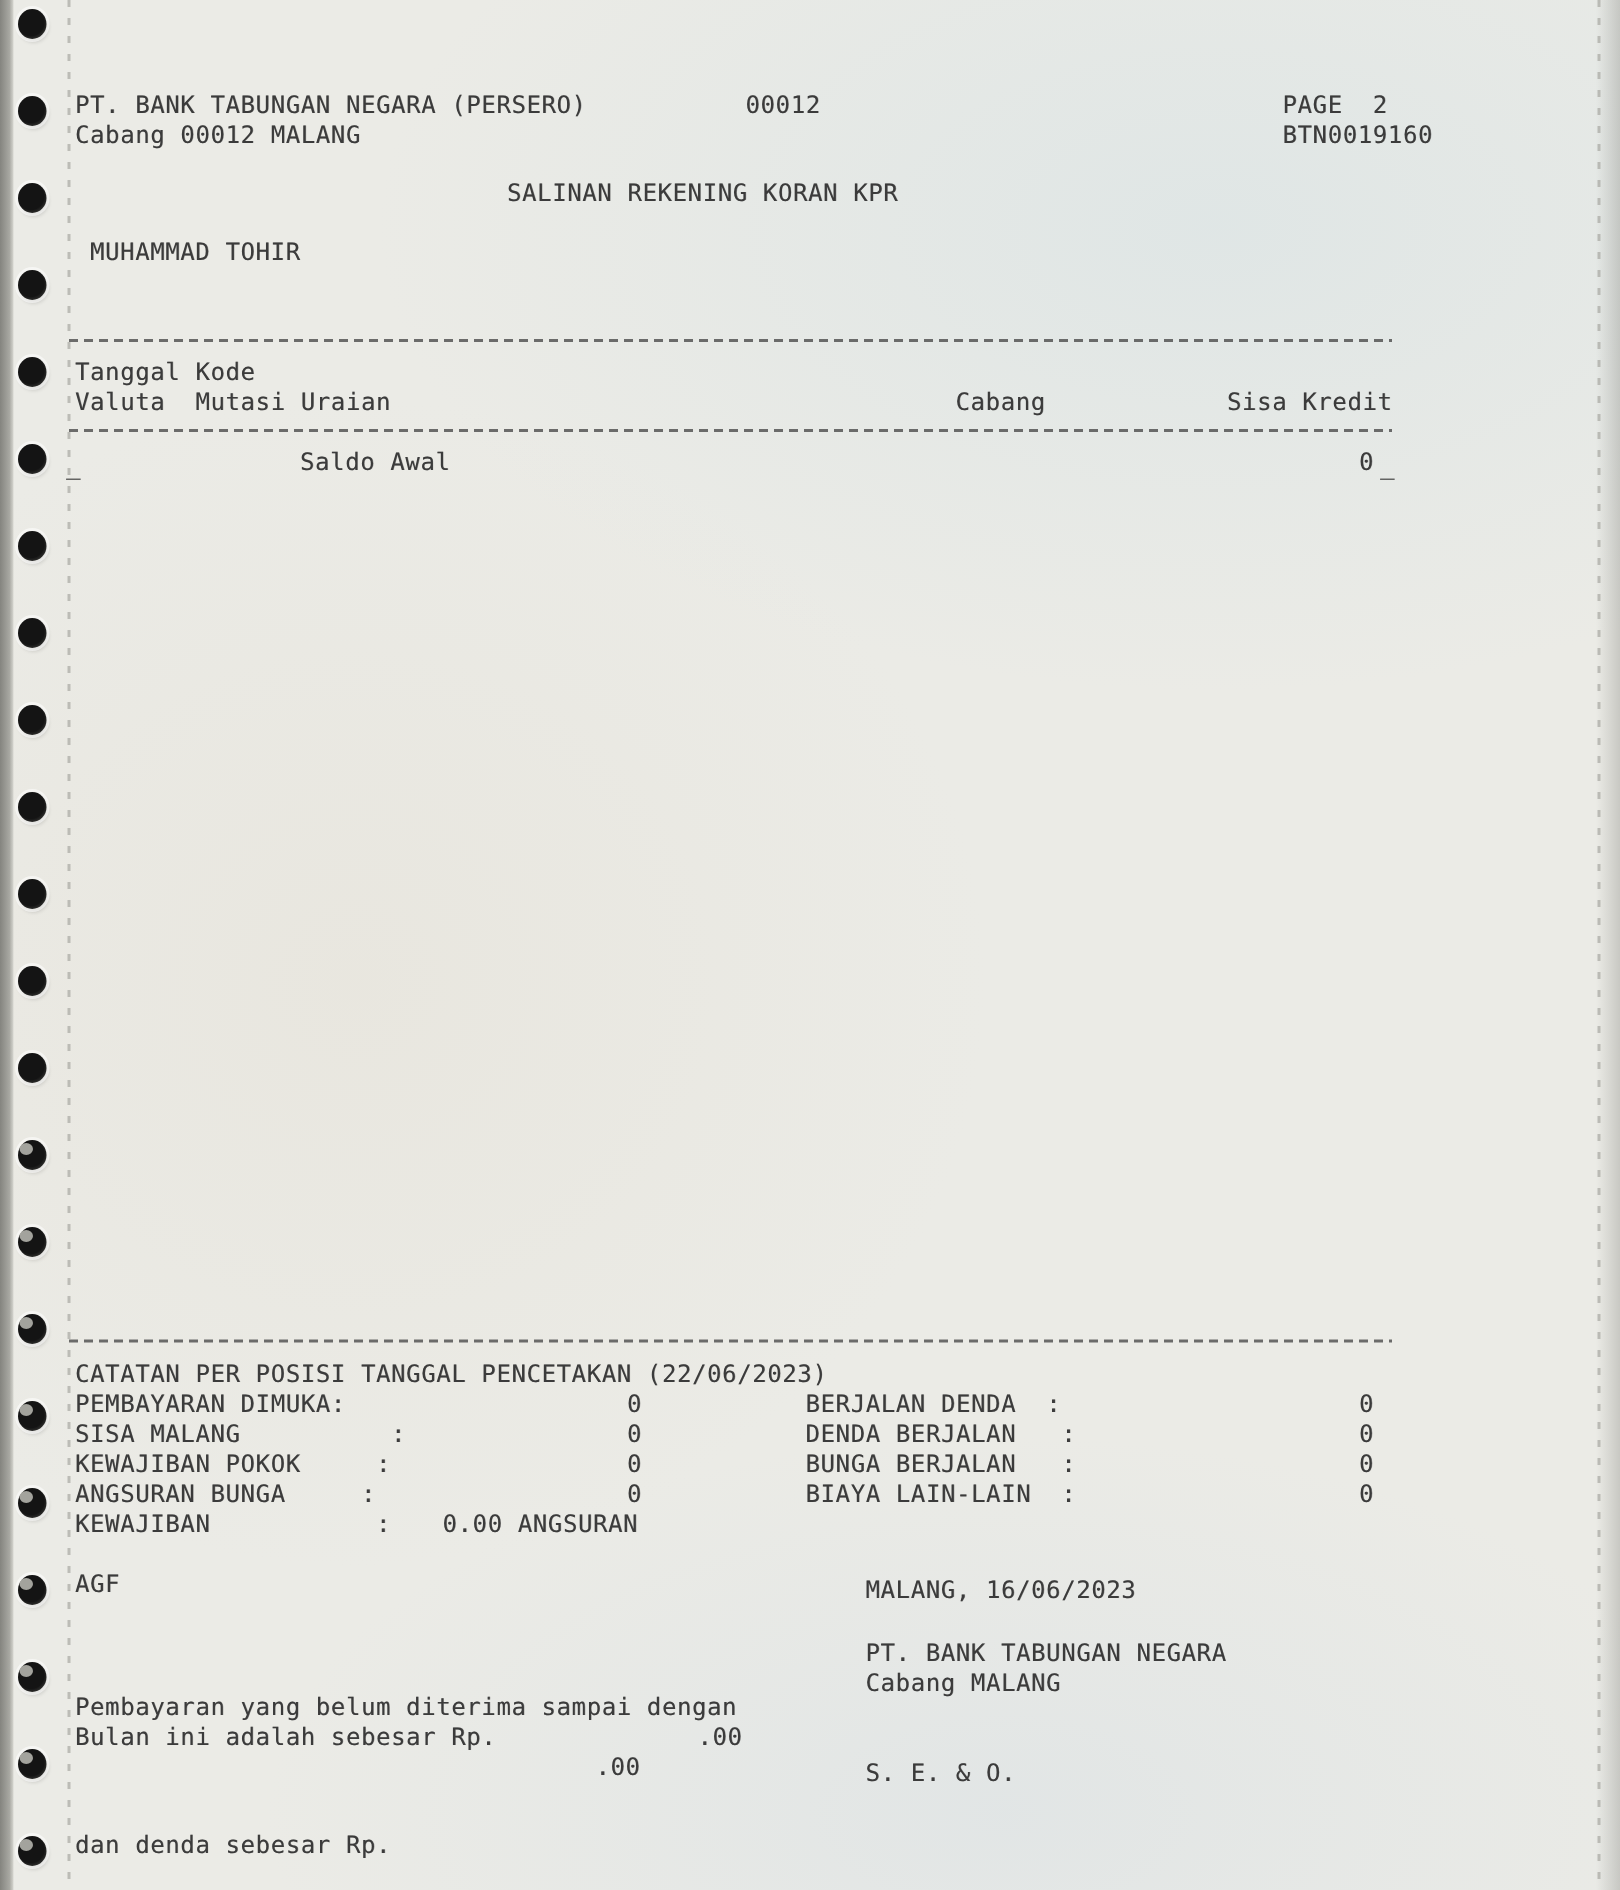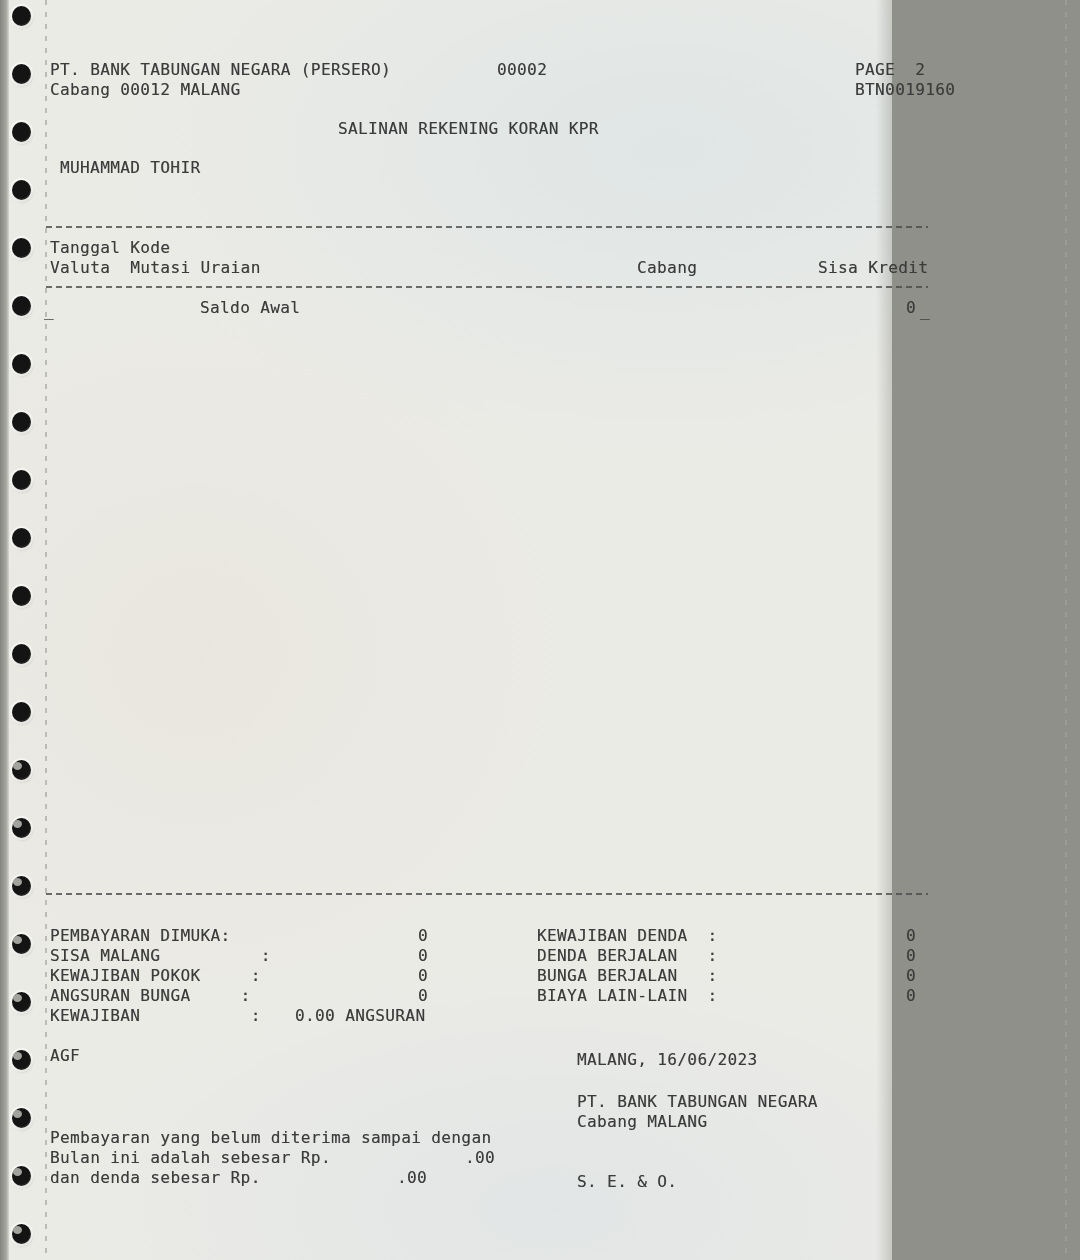--- a/index.html
+++ b/index.html
@@ -2,21 +2,21 @@
 <html><head>
 <meta charset="utf-8">
 <style>
   html,body{margin:0;padding:0;}
   body{
     width:1080px;height:1260px;position:relative;overflow:hidden;
     background:#90908b;
     font-family:"DejaVu Sans Mono", monospace;
   }
   .paper{
-    position:absolute;left:0;top:0;width:892px;height:1260px;
+    position:absolute;left:0;top:0;width:1080px;height:1260px;
     background:
       radial-gradient(900px 500px at 75% 12%, rgba(214,226,229,.55), transparent 62%),
       radial-gradient(700px 650px at 22% 52%, rgba(229,224,213,.42), transparent 60%),
       radial-gradient(820px 420px at 62% 96%, rgba(216,224,229,.5), transparent 60%),
       #ebebe6;
     text-decoration: underline;
   }
   .edge-strip{
     position:absolute;left:0;top:0;width:9px;height:100%;
     background:linear-gradient(90deg,#84847f,#a8a8a2 70%,#d6d6d0);
@@ -82,68 +82,69 @@
       <div class="hole lit" style="top: 876px;"></div>
       <div class="hole lit" style="top: 934px;"></div>
       <div class="hole lit" style="top: 992px;"></div>
       <div class="hole lit" style="top: 1050px;"></div>
       <div class="hole lit" style="top: 1108px;"></div>
       <div class="hole lit" style="top: 1166px;"></div>
       <div class="hole lit" style="top: 1224px;"></div>
     </div>
 
   <div class="t" style="left:50px;top:60px">PT. BANK TABUNGAN NEGARA (PERSERO)</div>
-  <div class="t" style="left:497px;top:60px">00002</div>
+  <div class="t" style="left:497px;top:60px">00012</div>
   <div class="t" style="left:855px;top:60px">PAGE  2</div>
   <div class="t" style="left:50px;top:80px">Cabang 00012 MALANG</div>
   <div class="t" style="left:855px;top:80px">BTN0019160</div>
   <div class="t" style="left:338px;top:119px">SALINAN REKENING KORAN KPR</div>
   <div class="t" style="left:60px;top:158px">MUHAMMAD TOHIR</div>
 
   <div class="rule" style="top:226px"></div>
   <div class="t" style="left:50px;top:238px">Tanggal Kode</div>
   <div class="t" style="left:50px;top:258px">Valuta  Mutasi Uraian</div>
   <div class="t" style="left:637px;top:258px">Cabang</div>
   <div class="t" style="left:818px;top:258px">Sisa Kredit</div>
   <div class="rule" style="top:286px"></div>
 
   <div class="t" style="left:44px;top:301px">_</div>
   <div class="t" style="left:200px;top:298px">Saldo Awal</div>
   <div class="t val" style="left:832px;top:298px;width:84px">0</div>
   <div class="t" style="left:920px;top:301px">_</div>
 
   <div class="rule" style="top:893px"></div>
+  <div class="t" style="left:50px;top:906px">CATATAN PER POSISI TANGGAL PENCETAKAN (22/06/2023)</div>
 
   <div class="t" style="left:50px;top:926px">PEMBAYARAN DIMUKA:</div>
   <div class="t val" style="left:330px;top:926px;width:98px">0</div>
   <div class="t" style="left:50px;top:946px">SISA MALANG          :</div>
   <div class="t val" style="left:330px;top:946px;width:98px">0</div>
   <div class="t" style="left:50px;top:966px">KEWAJIBAN POKOK     :</div>
   <div class="t val" style="left:330px;top:966px;width:98px">0</div>
   <div class="t" style="left:50px;top:986px">ANGSURAN BUNGA     :</div>
   <div class="t val" style="left:330px;top:986px;width:98px">0</div>
 
-  <div class="t" style="left:537px;top:926px">KEWAJIBAN DENDA  :</div>
+  <div class="t" style="left:537px;top:926px">BERJALAN DENDA  :</div>
   <div class="t val" style="left:832px;top:926px;width:84px">0</div>
   <div class="t" style="left:537px;top:946px">DENDA BERJALAN   :</div>
   <div class="t val" style="left:832px;top:946px;width:84px">0</div>
   <div class="t" style="left:537px;top:966px">BUNGA BERJALAN   :</div>
   <div class="t val" style="left:832px;top:966px;width:84px">0</div>
   <div class="t" style="left:537px;top:986px">BIAYA LAIN-LAIN  :</div>
   <div class="t val" style="left:832px;top:986px;width:84px">0</div>
 
   <div class="t" style="left:50px;top:1006px">KEWAJIBAN           :</div>
   <div class="t" style="left:295px;top:1006px">0.00 ANGSURAN</div>
 
   <div class="t" style="left:50px;top:1046px">AGF</div>
   <div class="t" style="left:577px;top:1050px">MALANG, 16/06/2023</div>
   <div class="t" style="left:577px;top:1092px">PT. BANK TABUNGAN NEGARA</div>
   <div class="t" style="left:577px;top:1112px">Cabang MALANG</div>
 
   <div class="t" style="left:50px;top:1148px">Bulan ini adalah sebesar Rp.</div>
   <div class="t" style="left:50px;top:1128px">Pembayaran yang belum diterima sampai dengan</div>
   <div class="t" style="left:465px;top:1148px">.00</div>
-  <div class="t" style="left:50px;top:1168px">dan denda sebesar Rp.</div>
+  <div class="t" style="left:50px;top:1220px">dan denda sebesar Rp.</div>
   <div class="t" style="left:397px;top:1168px">.00</div>
 
   <div class="t" style="left:577px;top:1172px">S. E. &amp; O.</div>
 
 </div>
 
 </body></html>

